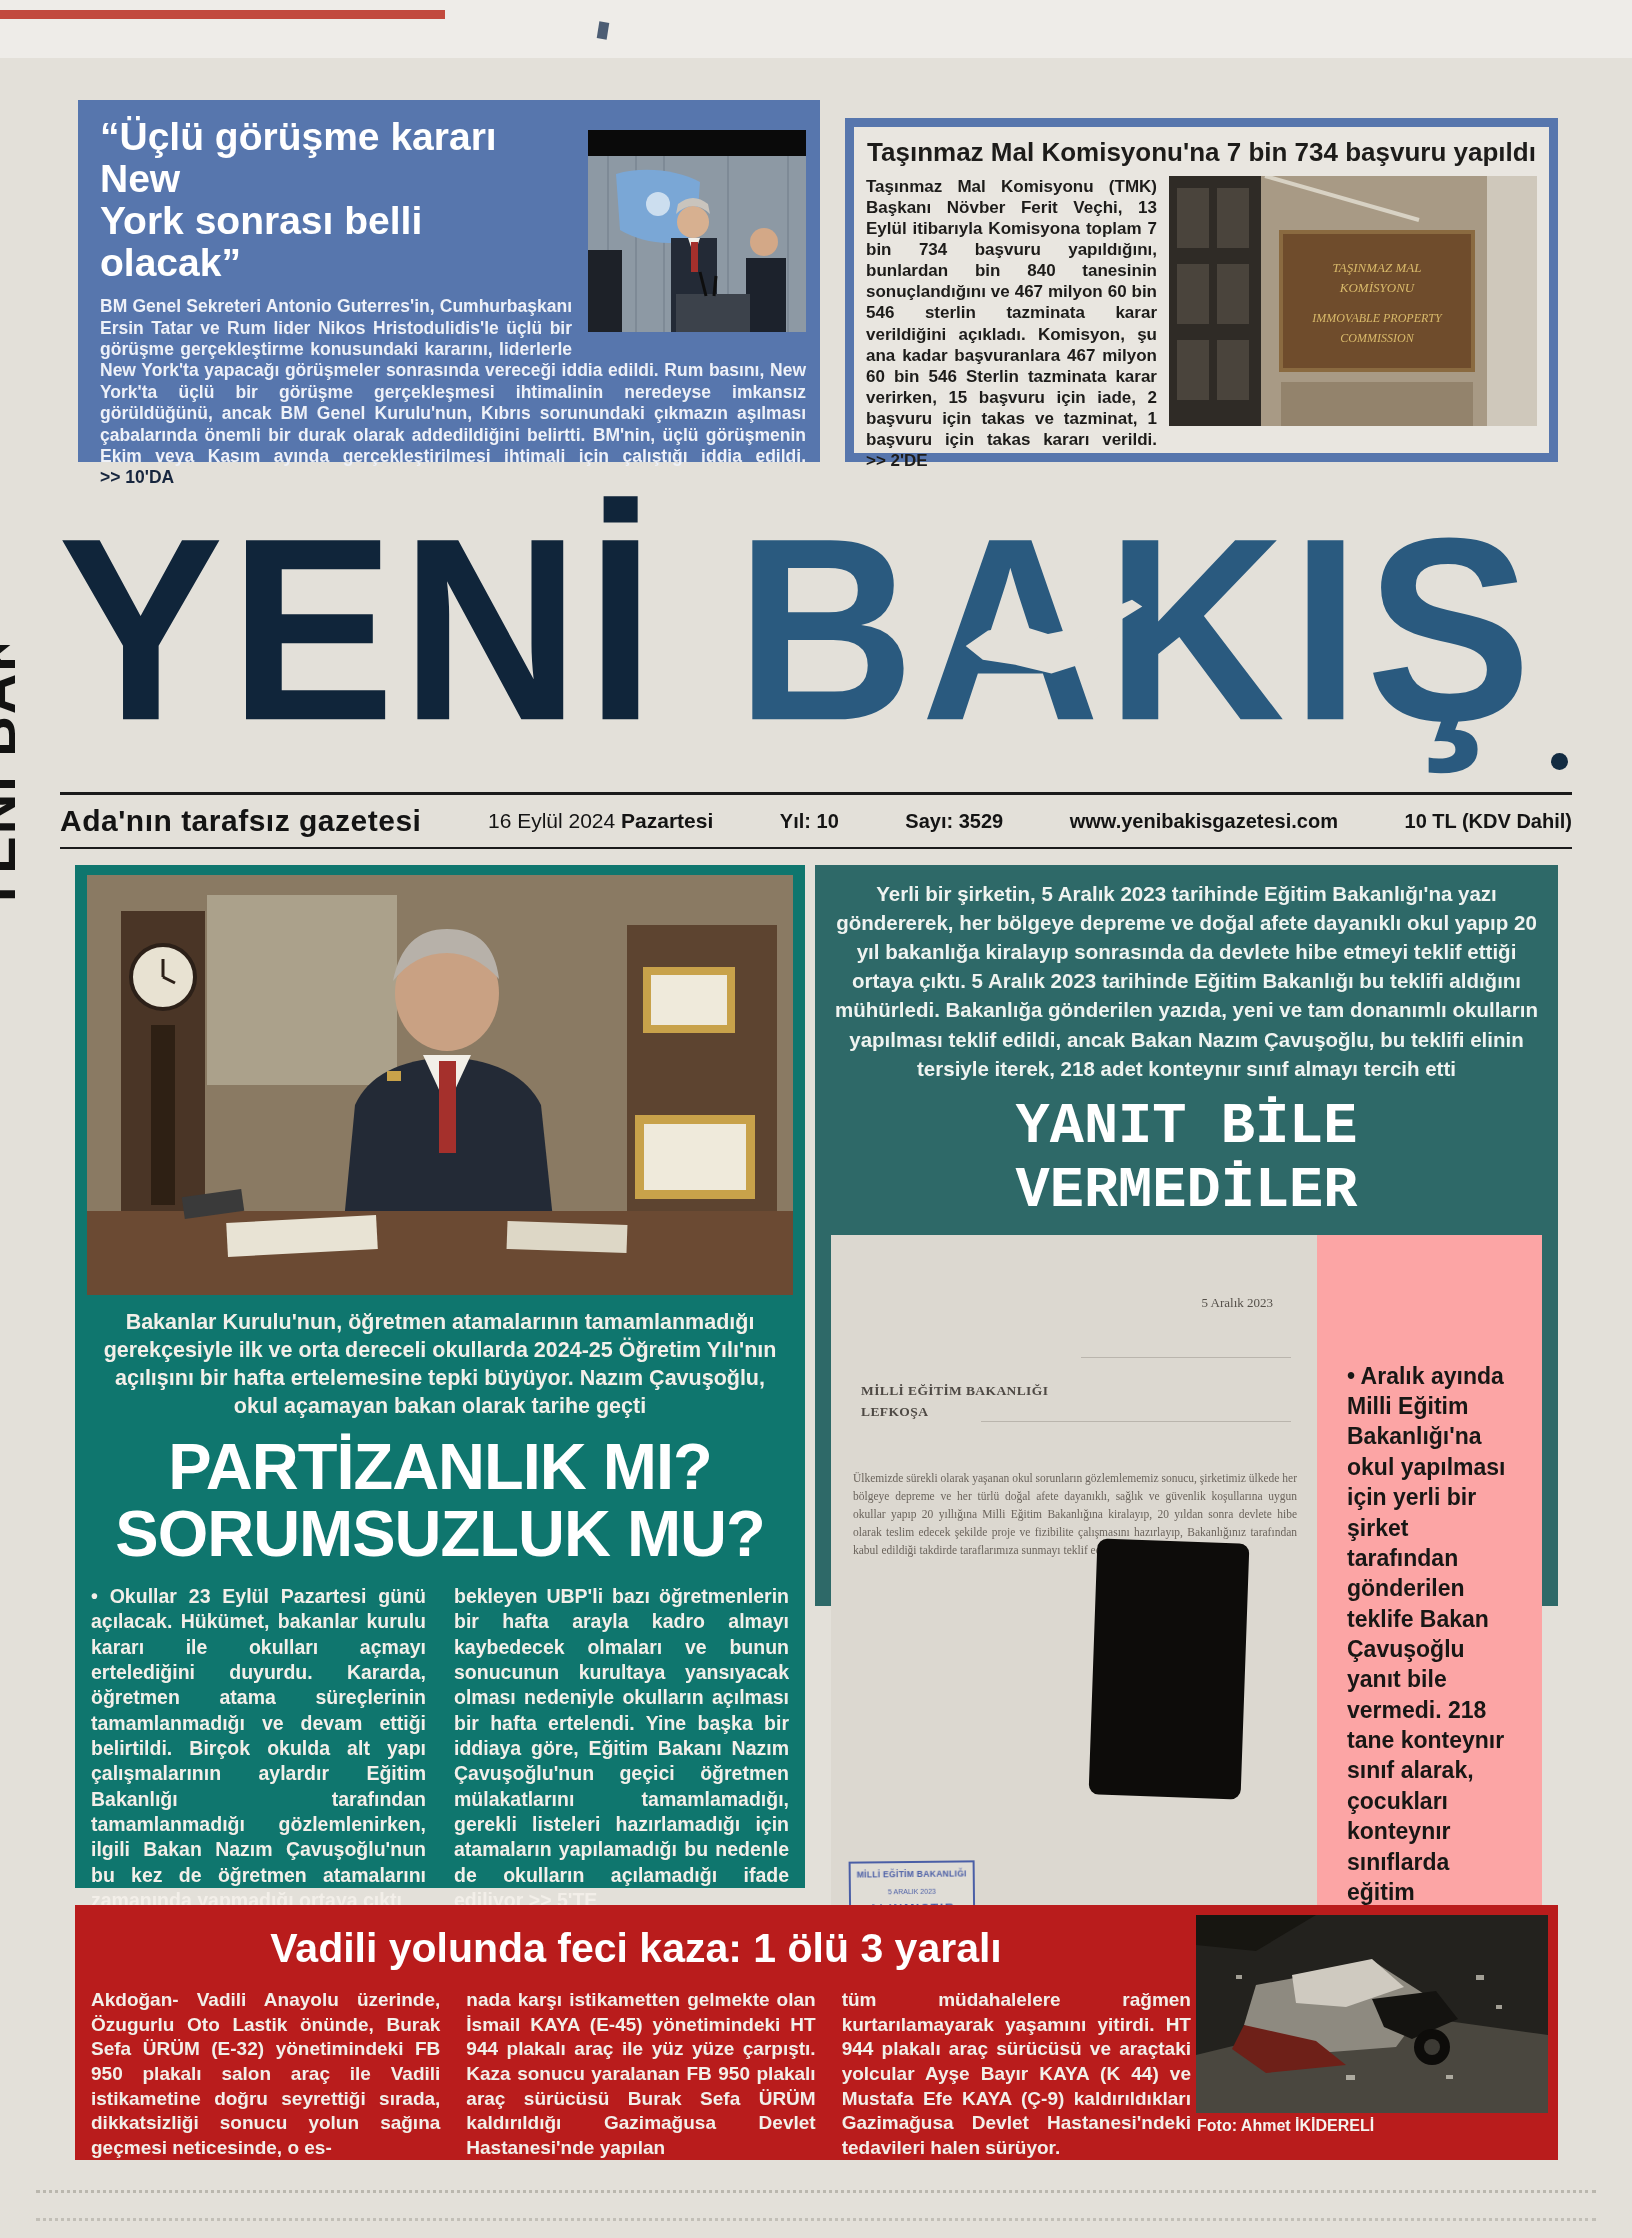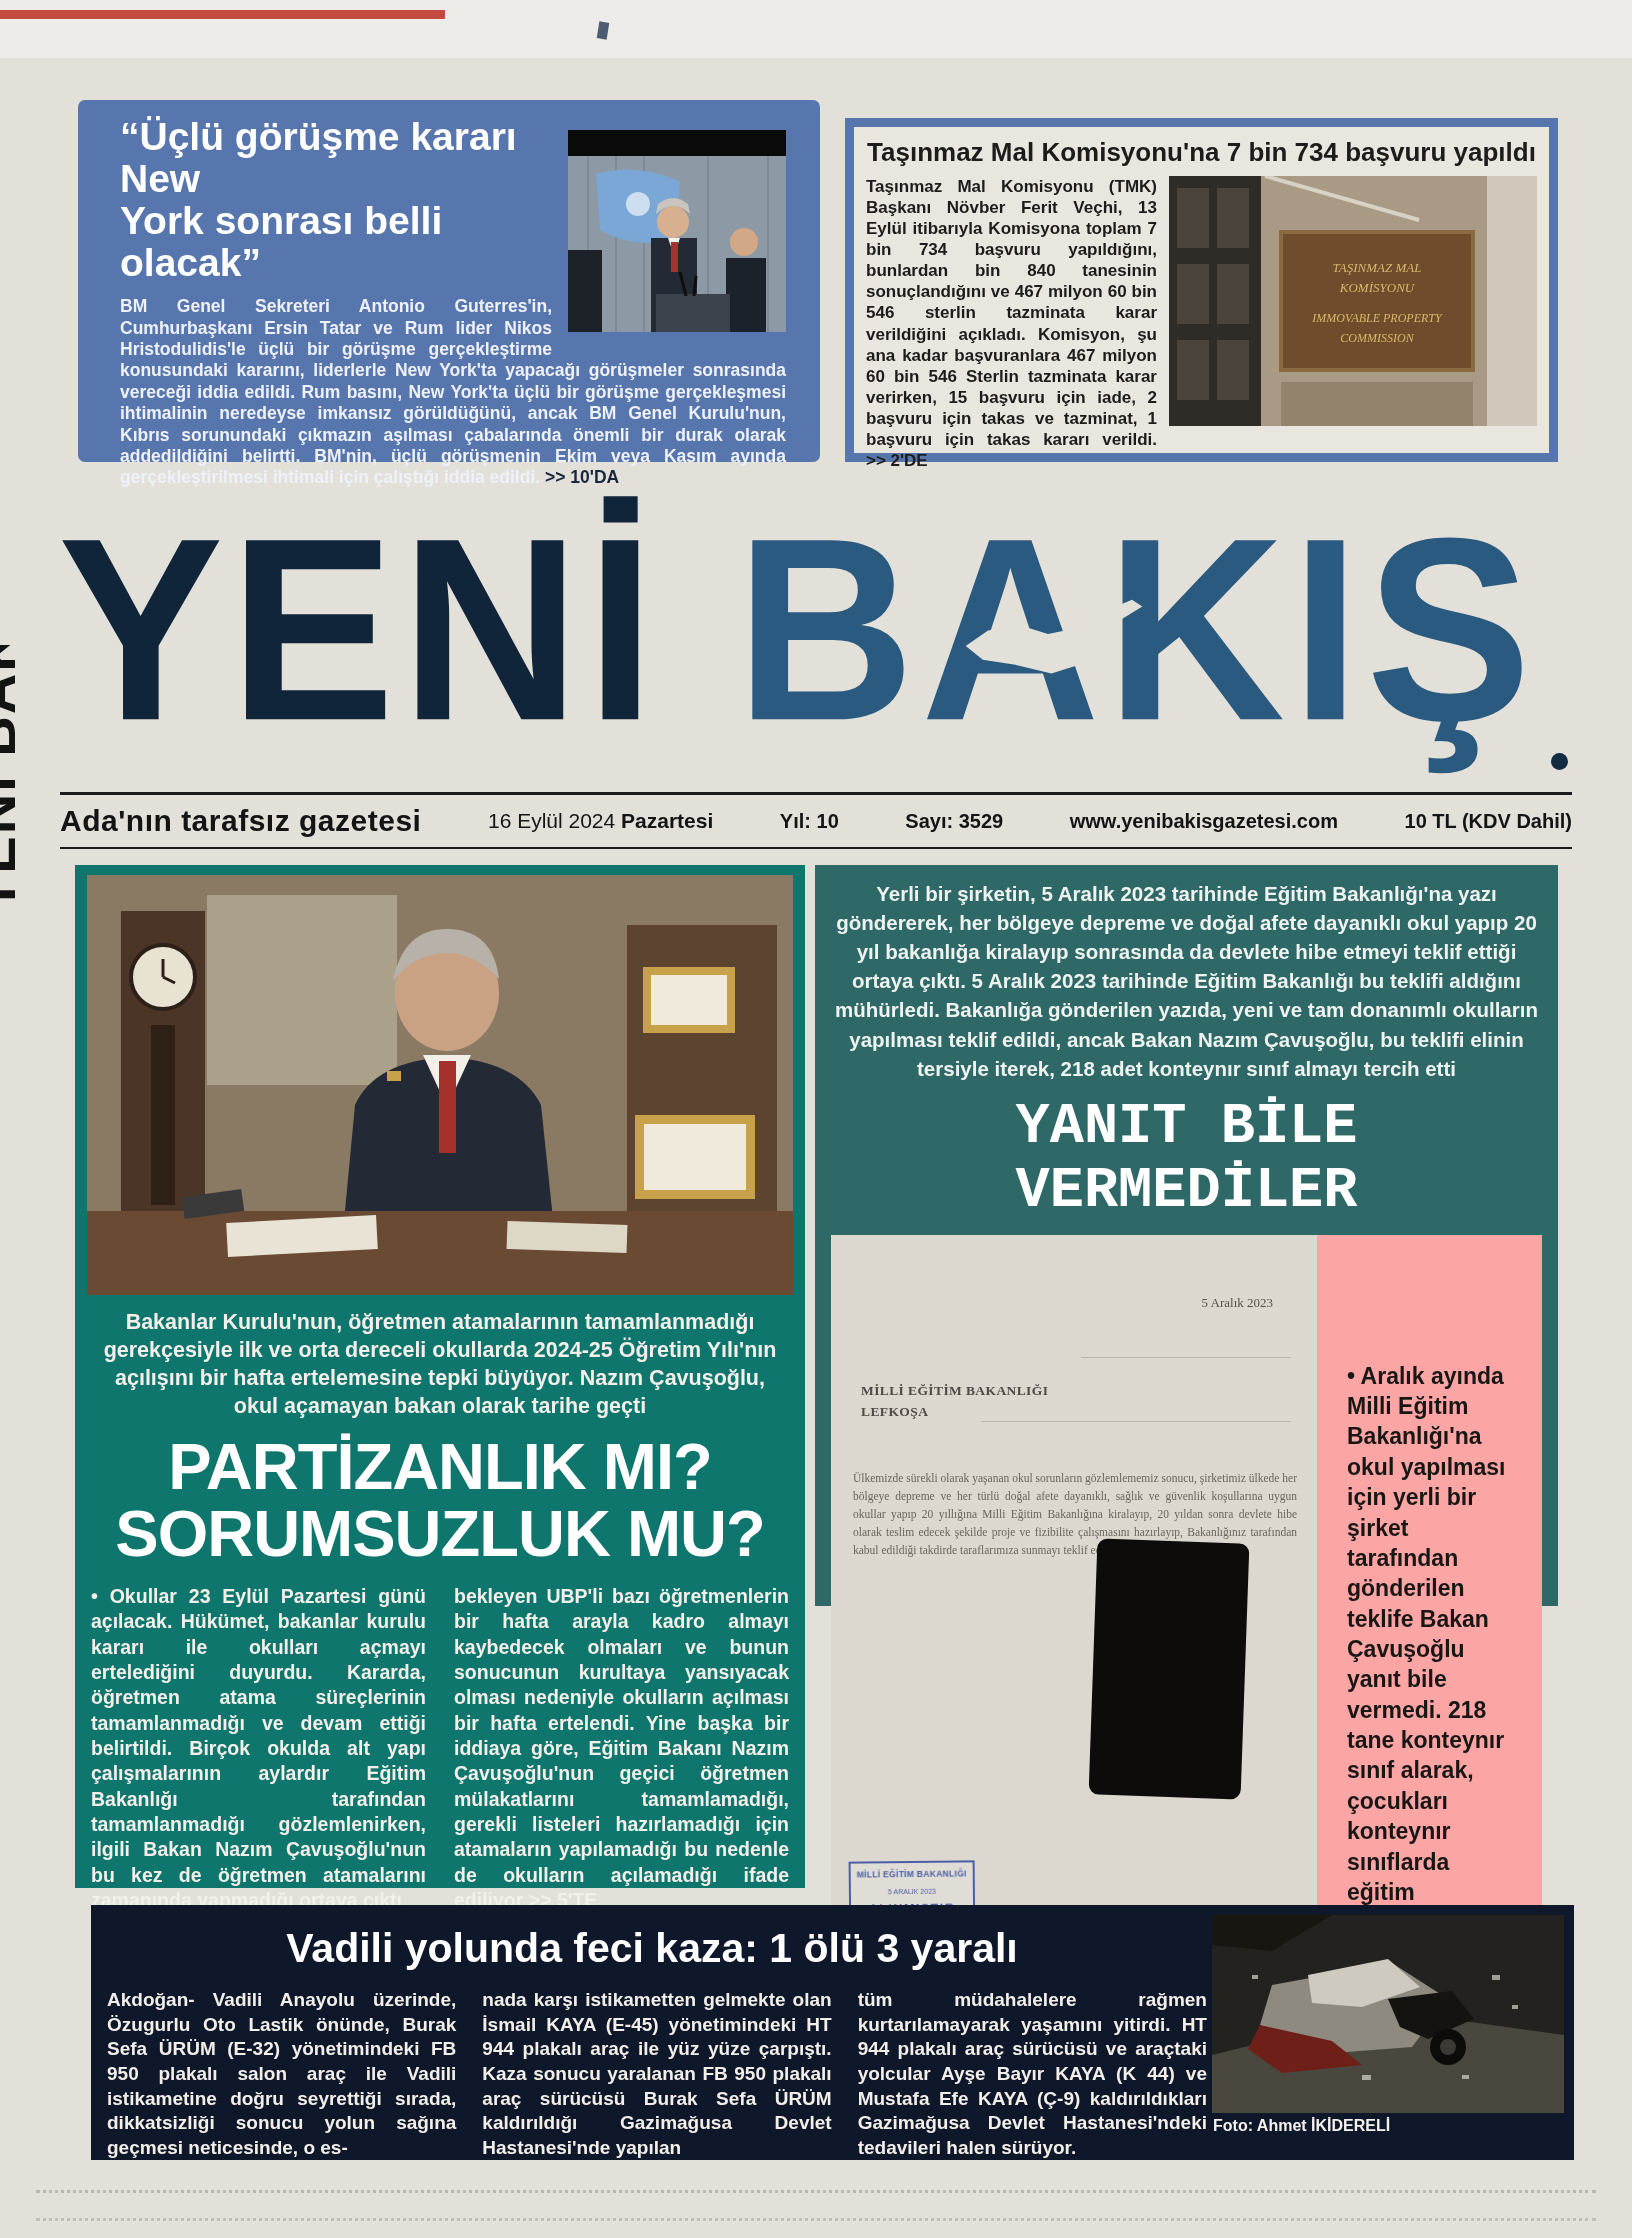--- a/index.html
+++ b/index.html
@@ -9,21 +9,21 @@
   .red-strip{position:absolute;left:0;top:10px;width:445px;height:9px;background:#c24a3e;}
   .blue-smudge{position:absolute;left:598px;top:22px;width:10px;height:17px;background:#233a56;opacity:.8;transform:rotate(9deg);}
 
   
   .edge-title{position:absolute;left:-37px;top:645px;width:66px;height:268px;
     writing-mode:vertical-rl;transform:rotate(180deg);font-size:56px;font-weight:800;
     color:#131312;letter-spacing:2px;white-space:nowrap;overflow:hidden;}
 
   
   .box-a{position:absolute;left:78px;top:100px;width:742px;height:362px;background:#5776ad;
-    padding:12px 34px 10px;box-sizing:border-box;color:#eef1f8;border-radius:7px;}
+    padding:12px 14px 10px;box-sizing:border-box;color:#eef1f8;}
   .box-a .photo{float:right;width:218px;height:202px;margin:18px 0 10px 16px;}
   .box-a h2{font-size:39px;line-height:1.08;font-weight:700;color:#fff;margin:4px 0 12px 8px;}
   .box-a p{font-size:17.5px;line-height:1.22;font-weight:600;margin:0 0 0 8px;text-align:justify;}
   .jump-a{color:#17263e;font-weight:800;white-space:nowrap;}
 
   
   .box-b{position:absolute;left:845px;top:118px;width:713px;height:344px;background:#e9e6e0;
     border:9px solid #5776ad;box-sizing:border-box;padding:8px 12px;color:#1d1c1a;}
   .box-b h2{font-size:26px;font-weight:700;text-align:center;margin:2px 0 8px;}
   .box-b .photo{float:right;width:368px;height:250px;margin:0 0 4px 12px;}
@@ -80,22 +80,22 @@
     color:#4a5ea6;transform:rotate(-.6deg);text-align:center;box-sizing:border-box;padding-top:6px;
     filter:blur(.3px);background:rgba(255,255,255,.12);}
   .stamp-l1{font-size:8.5px;font-weight:700;letter-spacing:.3px;}
   .stamp-l2{font-size:7px;margin-top:9px;}
   .stamp-l3{font-size:12.5px;font-weight:800;letter-spacing:1.5px;margin-top:7px;}
   .side-note{flex:1;padding:112px 12px 0 16px;font-size:23px;line-height:1.32;font-weight:700;color:#181715;}
   .side-note p{margin:14px;}
   .jump-tr{font-weight:800;white-space:nowrap;}
 
   
-  .box-bottom{position:absolute;left:75px;top:1905px;width:1483px;height:255px;background:#0f172a;
-    box-sizing:border-box;padding:12px 16px;color:#f2efe9;margin-left:16px;}
+  .box-bottom{position:absolute;left:75px;top:1905px;width:1483px;height:255px;background:#b91c1c;
+    box-sizing:border-box;padding:12px 16px;color:#f2efe9;}
   .bb-head{width:1090px;text-align:center;font-size:41px;font-weight:700;color:#fff;margin:8px 0 16px;}
   .bb-cols{display:flex;gap:26px;width:1100px;font-size:19px;font-weight:600;line-height:1.3;text-align:justify;}
   .bb-cols p{margin:0;flex:1;}
   .bb-photo{position:absolute;right:10px;top:10px;width:352px;height:198px;}
   .bb-credit{position:absolute;left:1122px;top:212px;font-size:16px;font-weight:700;color:#f5f3ee;text-align:center;}
 
   .dots1{position:absolute;left:36px;top:2190px;width:1560px;border-top:3px dotted rgba(120,115,105,.38);}
   .dots2{position:absolute;left:36px;top:2218px;width:1560px;border-top:3px dotted rgba(120,115,105,.30);}
 </style>
 </head>

